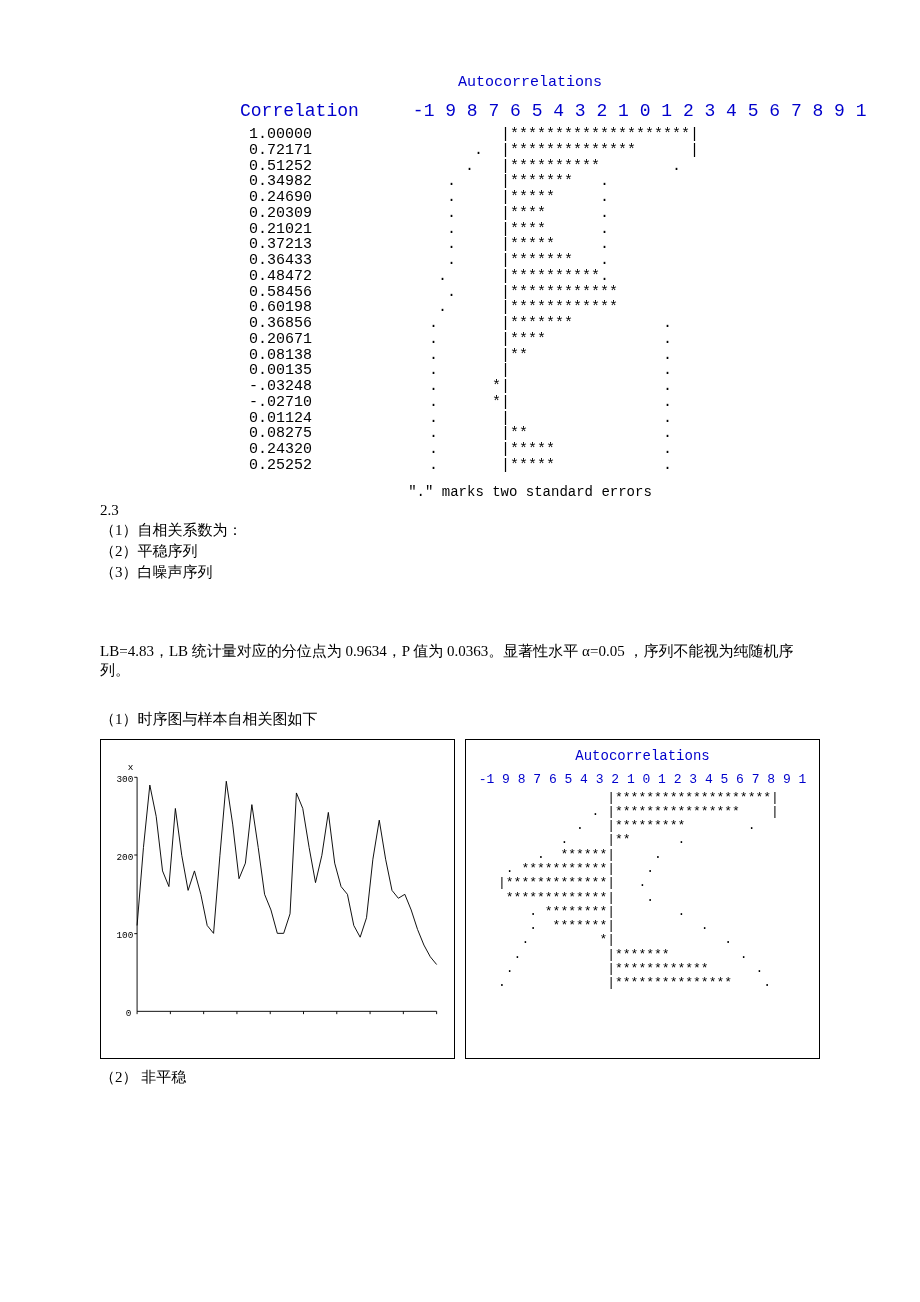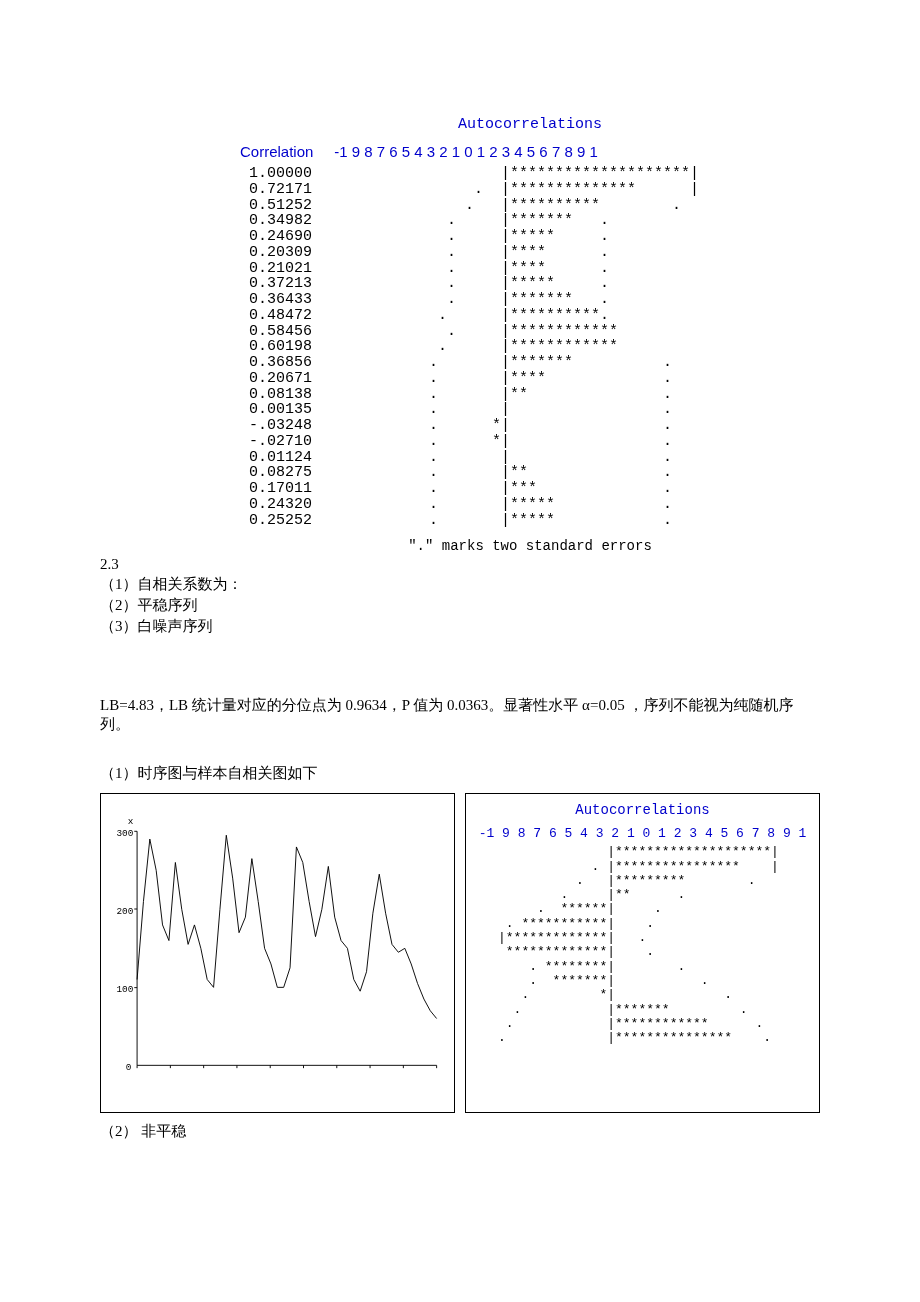--- a/index.html
+++ b/index.html
@@ -1,19 +1,19 @@
 <!DOCTYPE html>
 <html><head>
 <meta charset="utf-8">
 <style>
 body{margin:0;background:#fff;font-family:"SimSun","宋体",serif;font-size:15px;color:#000}
-.page{width:920px;min-height:1302px;margin:0 auto;padding:116px 100px 40px;box-sizing:border-box}
+.page{width:920px;min-height:1302px;margin:0 auto;padding:74px 100px 40px;box-sizing:border-box}
 .acf-box{margin-left:140px}
 .acf-title{color:#0000cc;font-family:"Courier New",monospace;font-size:15px;text-align:center;margin-bottom:10px}
-.acf-header{color:#0000cc;font-family:Liberation Sans, sans-serif;font-size:15px;white-space:pre}
+.acf-header{color:#0000cc;font-family:Liberation Mono, monospace;font-size:18px;white-space:pre}
 .acf-row{font-family:"Courier New",monospace;font-size:15px;white-space:pre;line-height:1.05}
 .acf-footer{font-family:"Courier New",monospace;font-size:14px;text-align:center;margin-top:10px}
 .section{}
 .para{margin:2px 0}
 .charts{display:flex;gap:10px;margin-top:10px}
 .chart-box{border:1px solid #000;flex:1;padding:8px;box-sizing:border-box;height:320px;position:relative}
 .chart-svg{width:100%;height:100%}
 .acf2-title{color:#0000cc;font-family:"Courier New",monospace;font-size:14px;text-align:center;margin-bottom:8px}
 .acf2-header{color:#0000cc;font-family:"Courier New",monospace;font-size:13px;white-space:pre;text-align:center}
 .acf2-row{font-family:"Courier New",monospace;font-size:13px;white-space:pre;line-height:1.1}
@@ -43,21 +43,20 @@
         <div class="acf-row"> 0.58456               .     |************        </div>
         <div class="acf-row"> 0.60198              .      |************        </div>
         <div class="acf-row"> 0.36856             .       |*******          .  </div>
         <div class="acf-row"> 0.20671             .       |****             .  </div>
         <div class="acf-row"> 0.08138             .       |**               .  </div>
         <div class="acf-row"> 0.00135             .       |                 .  </div>
         <div class="acf-row"> -.03248             .      *|                 .  </div>
         <div class="acf-row"> -.02710             .      *|                 .  </div>
         <div class="acf-row"> 0.01124             .       |                 .  </div>
         <div class="acf-row"> 0.08275             .       |**               .  </div>
-        <div class="acf-row"> 0.17011             .       |***              .  </div>
         <div class="acf-row"> 0.24320             .       |*****            .  </div>
         <div class="acf-row"> 0.25252             .       |*****            .  </div>
       </div>
   <div class="acf-footer">"." marks two standard errors</div>
  </div>
 
  <div class="section">
   <div class="para">2.3</div>
   <div class="para">（1）自相关系数为：</div>
   <div class="para">（2）平稳序列</div>

